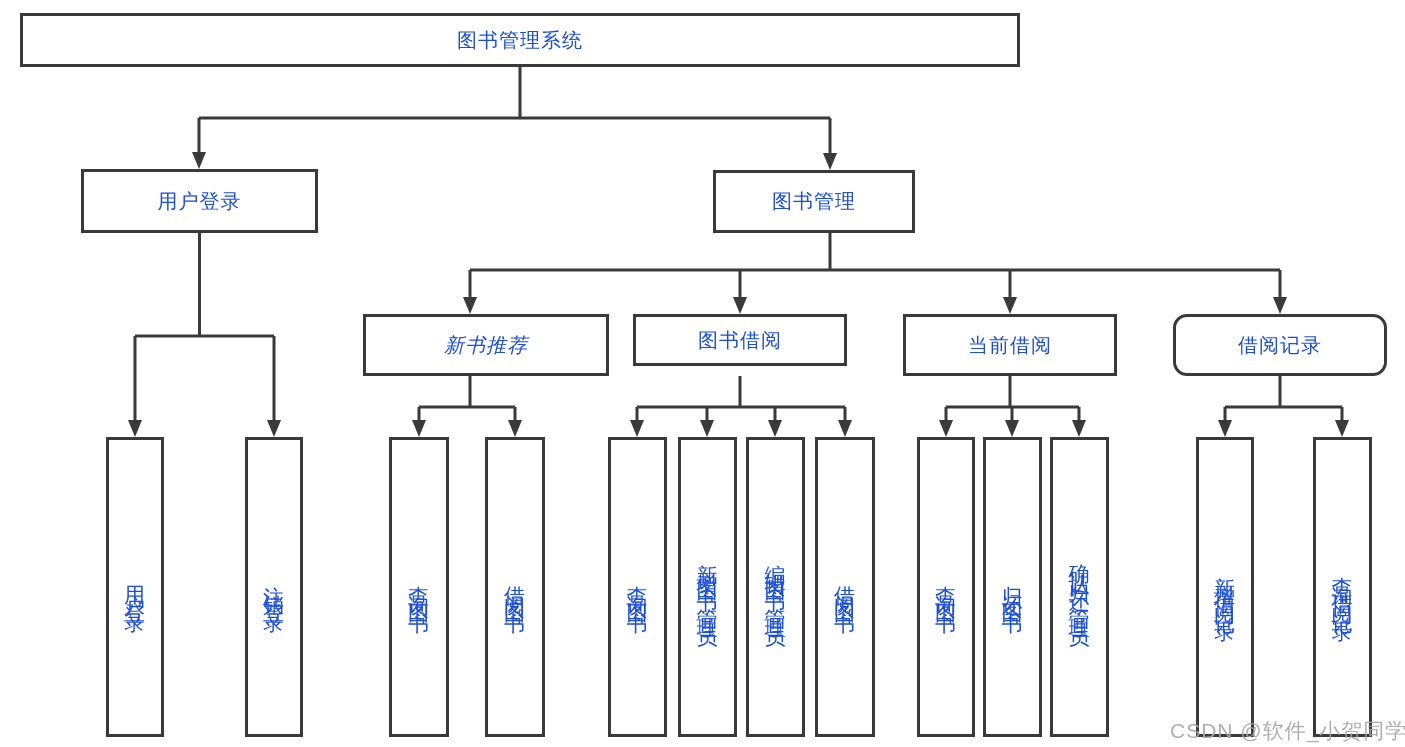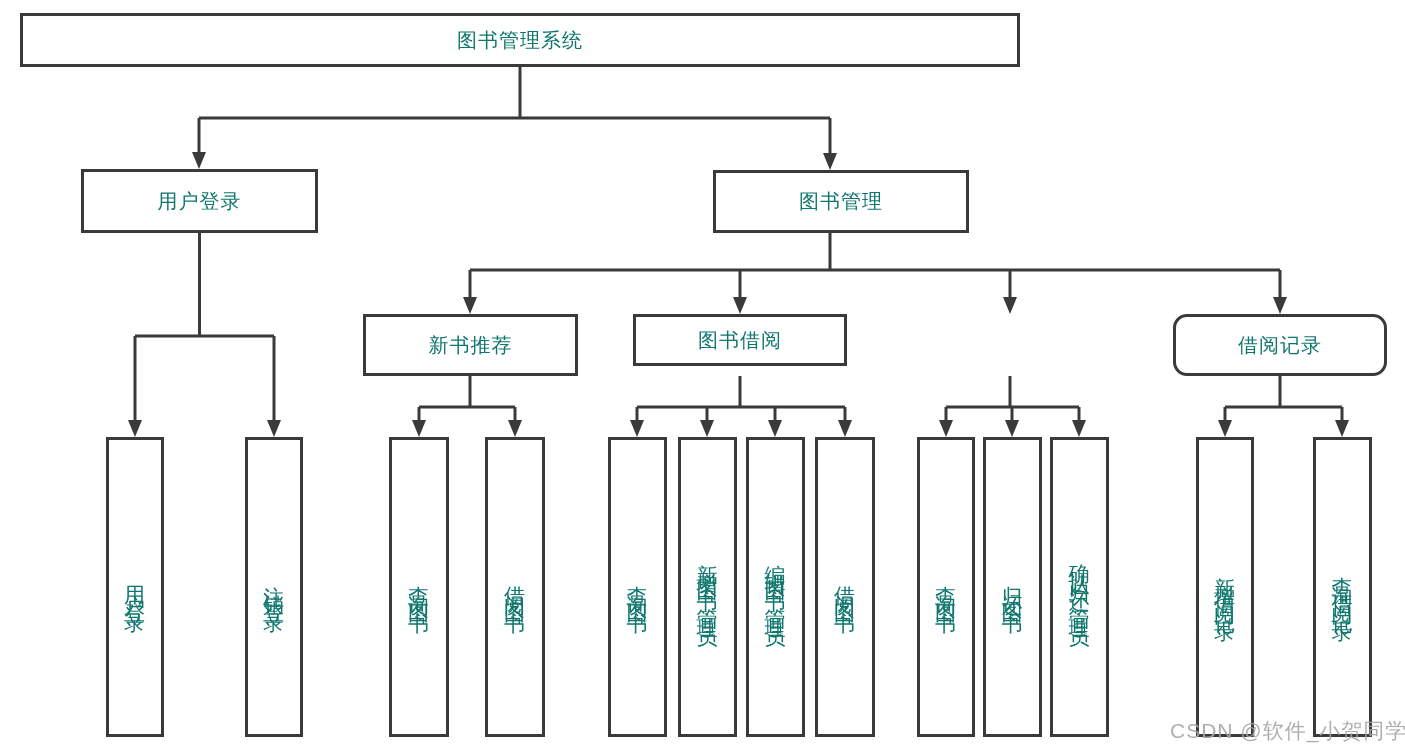--- a/index.html
+++ b/index.html
@@ -10,21 +10,21 @@
     font-family:"Liberation Sans","DejaVu Sans",sans-serif;
     overflow:hidden;
   }
   #connectors{position:absolute;left:0;top:0;}
   .node{
     position:absolute;
     background:#ffffff;
     border:3px solid #3a3a3a;
     box-sizing:border-box;
     display:flex;align-items:center;justify-content:center;
-    font-size:20px;color:#0f766e;
+    font-size:20px;color:#1d4ed8;
     letter-spacing:1px;
     white-space:nowrap;
   }
   .node.v{
     writing-mode:vertical-rl;
     text-orientation:mixed;
     font-size:21px;
     letter-spacing:9px;
     white-space:normal;
     line-height:1;
@@ -74,24 +74,25 @@
       <polygon points="1005,420 1019,420 1012,437"></polygon>
       <polygon points="1072,420 1086,420 1079,437"></polygon>
       <polygon points="1218,420 1232,420 1225,437"></polygon>
       <polygon points="1335,420 1349,420 1342,437"></polygon>
     </g>
   </svg>
 
   <div class="node" style="left:20px;top:13px;width:1000px;height:54px;">图书管理系统</div>
 
   <div class="node" style="left:81px;top:169px;width:237px;height:64px;">用户登录</div>
-  <div class="node" style="left:713px;top:170px;width:256px;height:63px;">图书管理</div>
+  <div class="node" style="left:713px;top:170px;width:202px;height:63px;">图书管理</div>
 
-  <div class="node" style="left:363px;top:314px;width:215px;height:62px;">新书推荐</div>
+  <div class="node" style="left:363px;top:314px;width:246px;height:62px;font-style:italic;">新书推荐</div>
   <div class="node" style="left:633px;top:314px;width:214px;height:52px;">图书借阅</div>
+  <div class="node" style="left:903px;top:314px;width:214px;height:62px;">当前借阅</div>
   <div class="node" style="left:1173px;top:314px;width:214px;height:62px;border-radius:14px;">借阅记录</div>
 
   <div class="node v" style="left:106px;top:437px;width:58px;height:300px;">用户登录</div>
   <div class="node v" style="left:245px;top:437px;width:58px;height:300px;">注销登录</div>
 
   <div class="node v" style="left:389px;top:437px;width:60px;height:300px;">查询图书</div>
   <div class="node v" style="left:485px;top:437px;width:60px;height:300px;">借阅图书</div>
 
   <div class="node v" style="left:608px;top:437px;width:59px;height:300px;">查询图书</div>
   <div class="node v" style="left:678px;top:437px;width:59px;height:300px;">新增图书（管理员）</div>

